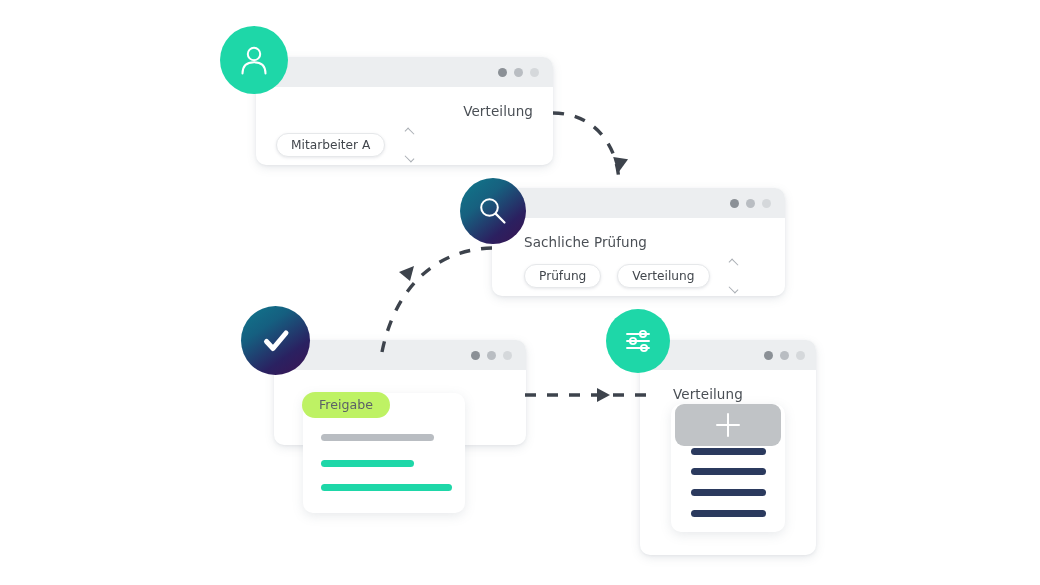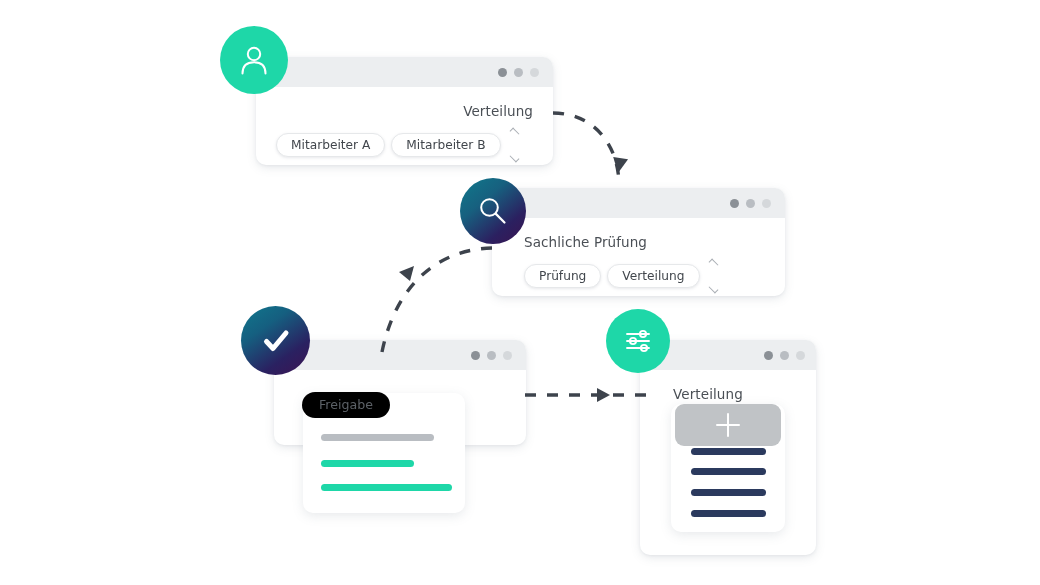--- a/index.html
+++ b/index.html
@@ -63,21 +63,21 @@
     color: #4a4f55;
     letter-spacing: .1px;
     margin: 0 0 11px 0;
     white-space: nowrap;
   }
 
   
   .pill-row {
     display: flex;
     align-items: center;
-    gap: 6px;
+    gap: 16px;
   }
   .pill {
     background: #ffffff;
     border: 1px solid #e6e8ea;
     border-radius: 14px;
     height: 24px;
     line-height: 22px;
     padding: 0 14px;
     font-size: 12.2px;
     color: #41464c;
@@ -119,21 +119,21 @@
   .badge-grad-a {
     background: linear-gradient(140deg, #0f7a8c 0%, #17607f 35%, #2b2060 72%, #3b1450 100%);
   }
   .badge-grad-b {
     background: linear-gradient(145deg, #10788d 0%, #155f80 32%, #2a2161 70%, #3d1352 100%);
   }
 
   
   .tag {
     display: inline-block;
-    background: #000000;
+    background: #bef264;
     border-radius: 13px;
     height: 26px;
     line-height: 26px;
     padding: 0 17px;
     font-size: 12.6px;
     color: #5c6167;
   }
 
   
   .panel {
@@ -203,21 +203,20 @@
       <div class="dots">
         <span class="dot d1"></span>
         <span class="dot d2"></span>
         <span class="dot d3"></span>
       </div>
     </div>
     <div class="card-body">
       <div class="card-title">Verteilung</div>
       <div class="pill-row">
         <span class="pill">Mitarbeiter A</span>
-        <span class="pill">Mitarbeiter B</span>
         <span class="stepper">
           <i class="chev up"></i>
           <i class="chev down"></i>
         </span>
       </div>
     </div>
   </div>
 
   <div class="badge badge-teal" style="left:220px; top:26px; width:68px; height:68px;">
     <svg width="34" height="34" viewBox="0 0 34 34">

